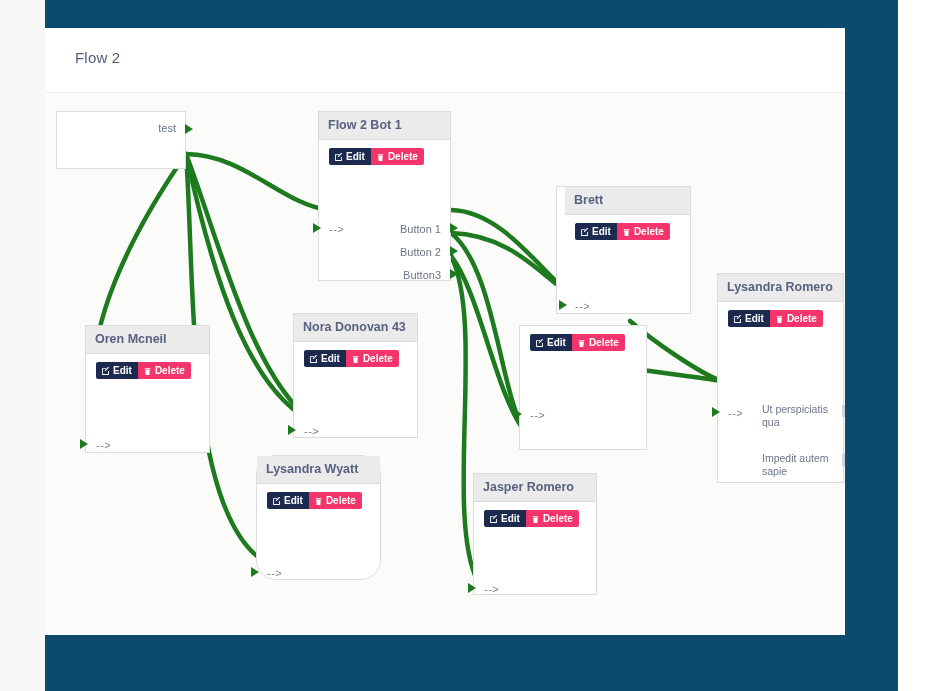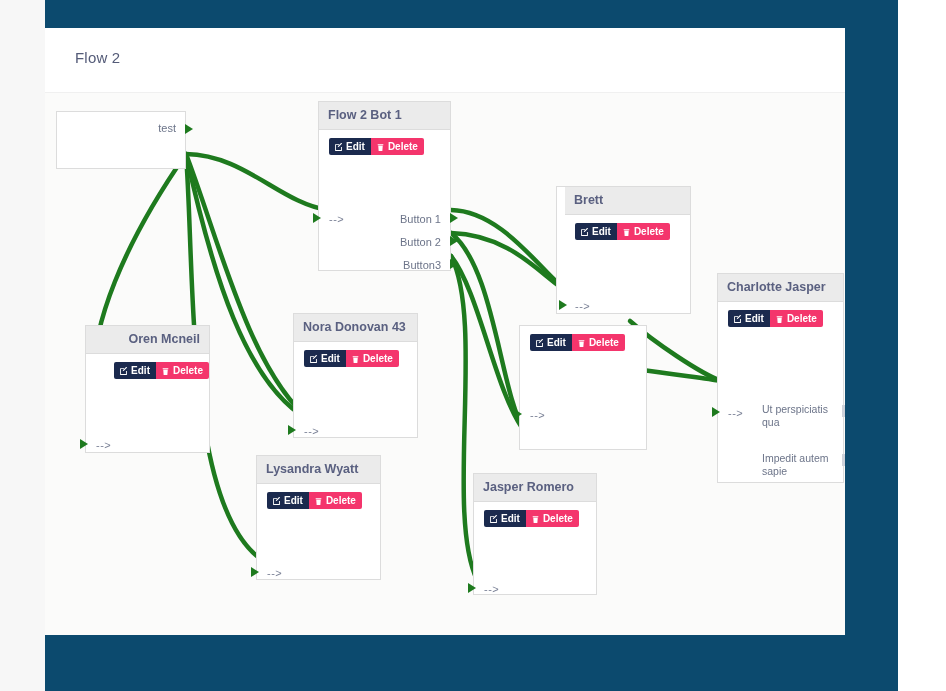--- a/index.html
+++ b/index.html
@@ -153,21 +153,21 @@
 
     <div class="node" style="left:11px; top:18px; width:130px; height:58px;">
       <div class="node-body ports" style="height:30px;">
         <div class="port-out" style="top:10px;text-align:right;">
           <span>test</span>
         </div>
         <div class="handle-out green" style="top:12px;"></div>
       </div>
     </div>
 
-    <div class="node" style="left:273px; top:8px; width:133px; height:170px;">
+    <div class="node" style="left:273px; top:18px; width:133px; height:170px;">
       <div class="node-head">Flow 2 Bot 1</div>
       <div class="node-body">
         <div class="btnbar">
           <span class="btn btn-edit">
             <span class="ic">
               <svg width="9" height="9" viewBox="0 0 16 16">
                   <path fill="#ffffff" d="M2 2h7v1.6H3.6v8.8h8.8V7H14v7H2z"></path>
                   <path fill="#ffffff" d="M14.4 1.1 12.9-.4 7.2 5.3l-.6 2.1 2.1-.6z"></path>
                 </svg>
             </span><span>Edit</span>
@@ -196,21 +196,21 @@
           <div class="handle-out green" style="top:81px;"></div>
 
           <div class="port-out" style="top:104px;">
             <span>Button3</span>
           </div>
           <div class="handle-out green" style="top:104px;"></div>
         </div>
       </div>
     </div>
 
-    <div class="node" style="left:40px; top:232px; width:125px; height:128px;text-align:right;">
+    <div class="node" style="left:40px; top:232px; width:125px; height:128px;">
       <div class="node-head">Oren Mcneil</div>
       <div class="node-body">
         <div class="btnbar">
           <span class="btn btn-edit">
             <span class="ic">
               <svg width="9" height="9" viewBox="0 0 16 16">
                   <path fill="#ffffff" d="M2 2h7v1.6H3.6v8.8h8.8V7H14v7H2z"></path>
                   <path fill="#ffffff" d="M14.4 1.1 12.9-.4 7.2 5.3l-.6 2.1 2.1-.6z"></path>
                 </svg>
             </span><span>Edit</span>
@@ -252,21 +252,21 @@
         </div>
         <div class="ports" style="height:78px;">
           <div class="port-in" style="top:58px;">
             <span>--&gt;</span>
           </div>
           <div class="handle-in" style="top:58px;"></div>
         </div>
       </div>
     </div>
 
-    <div class="node" style="left:211px; top:362px; width:125px; height:125px;">
+    <div class="node" style="left:211px; top:362px; width:125px; height:125px;border-radius:20px;">
       <div class="node-head">Lysandra Wyatt</div>
       <div class="node-body">
         <div class="btnbar">
           <span class="btn btn-edit">
             <span class="ic">
               <svg width="9" height="9" viewBox="0 0 16 16">
                   <path fill="#ffffff" d="M2 2h7v1.6H3.6v8.8h8.8V7H14v7H2z"></path>
                   <path fill="#ffffff" d="M14.4 1.1 12.9-.4 7.2 5.3l-.6 2.1 2.1-.6z"></path>
                 </svg>
             </span><span>Edit</span>
@@ -364,21 +364,21 @@
         <div class="ports" style="height:75px;">
           <div class="port-in" style="top:56px;">
             <span>--&gt;</span>
           </div>
           <div class="handle-in" style="top:56px;"></div>
         </div>
       </div>
     </div>
 
     <div class="node" style="left:672px; top:180px; width:127px; height:210px;">
-      <div class="node-head">Charlotte Jasper</div>
+      <div class="node-head">Lysandra Romero</div>
       <div class="node-body">
         <div class="btnbar">
           <span class="btn btn-edit">
             <span class="ic">
               <svg width="9" height="9" viewBox="0 0 16 16">
                   <path fill="#ffffff" d="M2 2h7v1.6H3.6v8.8h8.8V7H14v7H2z"></path>
                   <path fill="#ffffff" d="M14.4 1.1 12.9-.4 7.2 5.3l-.6 2.1 2.1-.6z"></path>
                 </svg>
             </span><span>Edit</span>
           </span><span class="btn btn-del">

